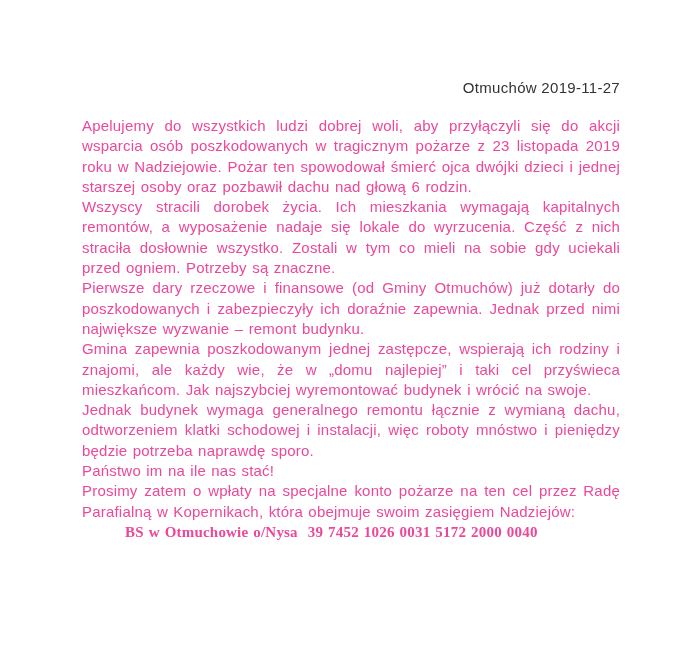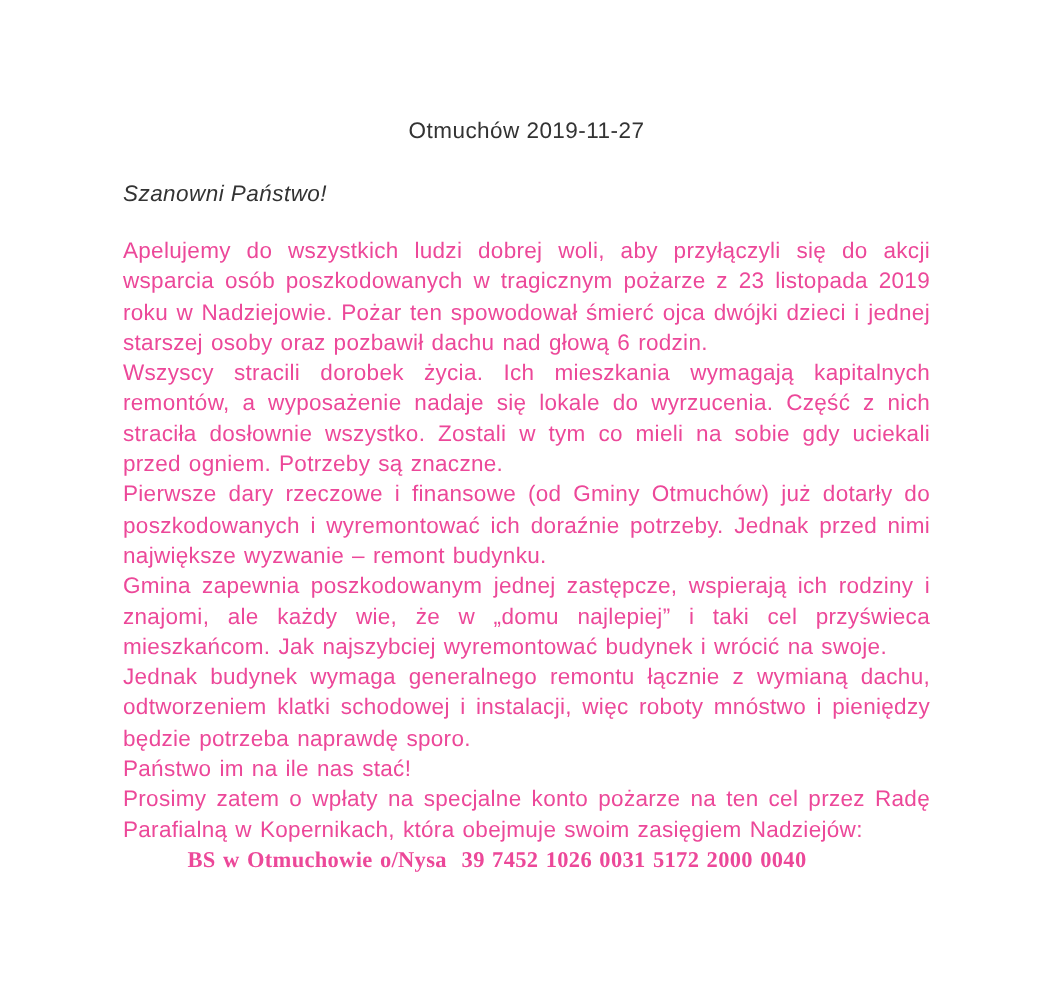--- a/index.html
+++ b/index.html
@@ -13,21 +13,21 @@
     height: 658px;
     background: #ffffff;
     overflow: hidden;
     font-family: "Liberation Sans", "DejaVu Sans", sans-serif;
     color: #333333;
   }
   .content {
     padding: 78px 80px 0 82px;
   }
   .date-line {
-    text-align: center;
+    text-align: right;
     font-size: 15px;
     line-height: 20px;
     letter-spacing: 0.3px;
     color: #333333;
   }
   .salutation {
     margin-top: 22px;
     font-style: italic;
     font-size: 15px;
     line-height: 20px;
@@ -58,26 +58,25 @@
   }
 </style>
 </head>
 <body>
 
 <div class="page">
   <div class="content">
 
     <div class="date-line">Otmuchów 2019-11-27</div>
 
-    <div class="salutation">Szanowni Państwo!</div>
 
     <div class="body-block">
       <p>Apelujemy do wszystkich ludzi dobrej woli, aby przyłączyli się do akcji wsparcia osób poszkodowanych w tragicznym pożarze z 23 listopada 2019 roku w Nadziejowie. Pożar ten spowodował śmierć ojca dwójki dzieci i jednej starszej osoby oraz pozbawił dachu nad głową 6 rodzin.</p>
       <p>Wszyscy stracili dorobek życia. Ich mieszkania wymagają kapitalnych remontów, a wyposażenie nadaje się lokale do wyrzucenia. Część z nich straciła dosłownie wszystko. Zostali w tym co mieli na sobie gdy uciekali przed ogniem. Potrzeby są znaczne.</p>
-      <p>Pierwsze dary rzeczowe i finansowe (od Gminy Otmuchów) już dotarły do poszkodowanych i wyremontować ich doraźnie potrzeby. Jednak przed nimi największe wyzwanie – remont budynku.</p>
+      <p>Pierwsze dary rzeczowe i finansowe (od Gminy Otmuchów) już dotarły do poszkodowanych i zabezpieczyły ich doraźnie zapewnia. Jednak przed nimi największe wyzwanie – remont budynku.</p>
       <p>Gmina zapewnia poszkodowanym jednej zastępcze, wspierają ich rodziny i znajomi, ale każdy wie, że w „domu najlepiej” i taki cel przyświeca mieszkańcom. Jak najszybciej wyremontować budynek i wrócić na swoje.</p>
       <p>Jednak budynek wymaga generalnego remontu łącznie z wymianą dachu, odtworzeniem klatki schodowej i instalacji, więc roboty mnóstwo i pieniędzy będzie potrzeba naprawdę sporo.</p>
       <p>Państwo im na ile nas stać!</p>
       <p>Prosimy zatem o wpłaty na specjalne konto pożarze na ten cel przez Radę Parafialną w Kopernikach, która obejmuje swoim zasięgiem Nadziejów:</p>
       <p class="bank-line">BS w Otmuchowie o/Nysa  39 7452 1026 0031 5172 2000 0040</p>
     </div>
 
   </div>
 </div>
 

